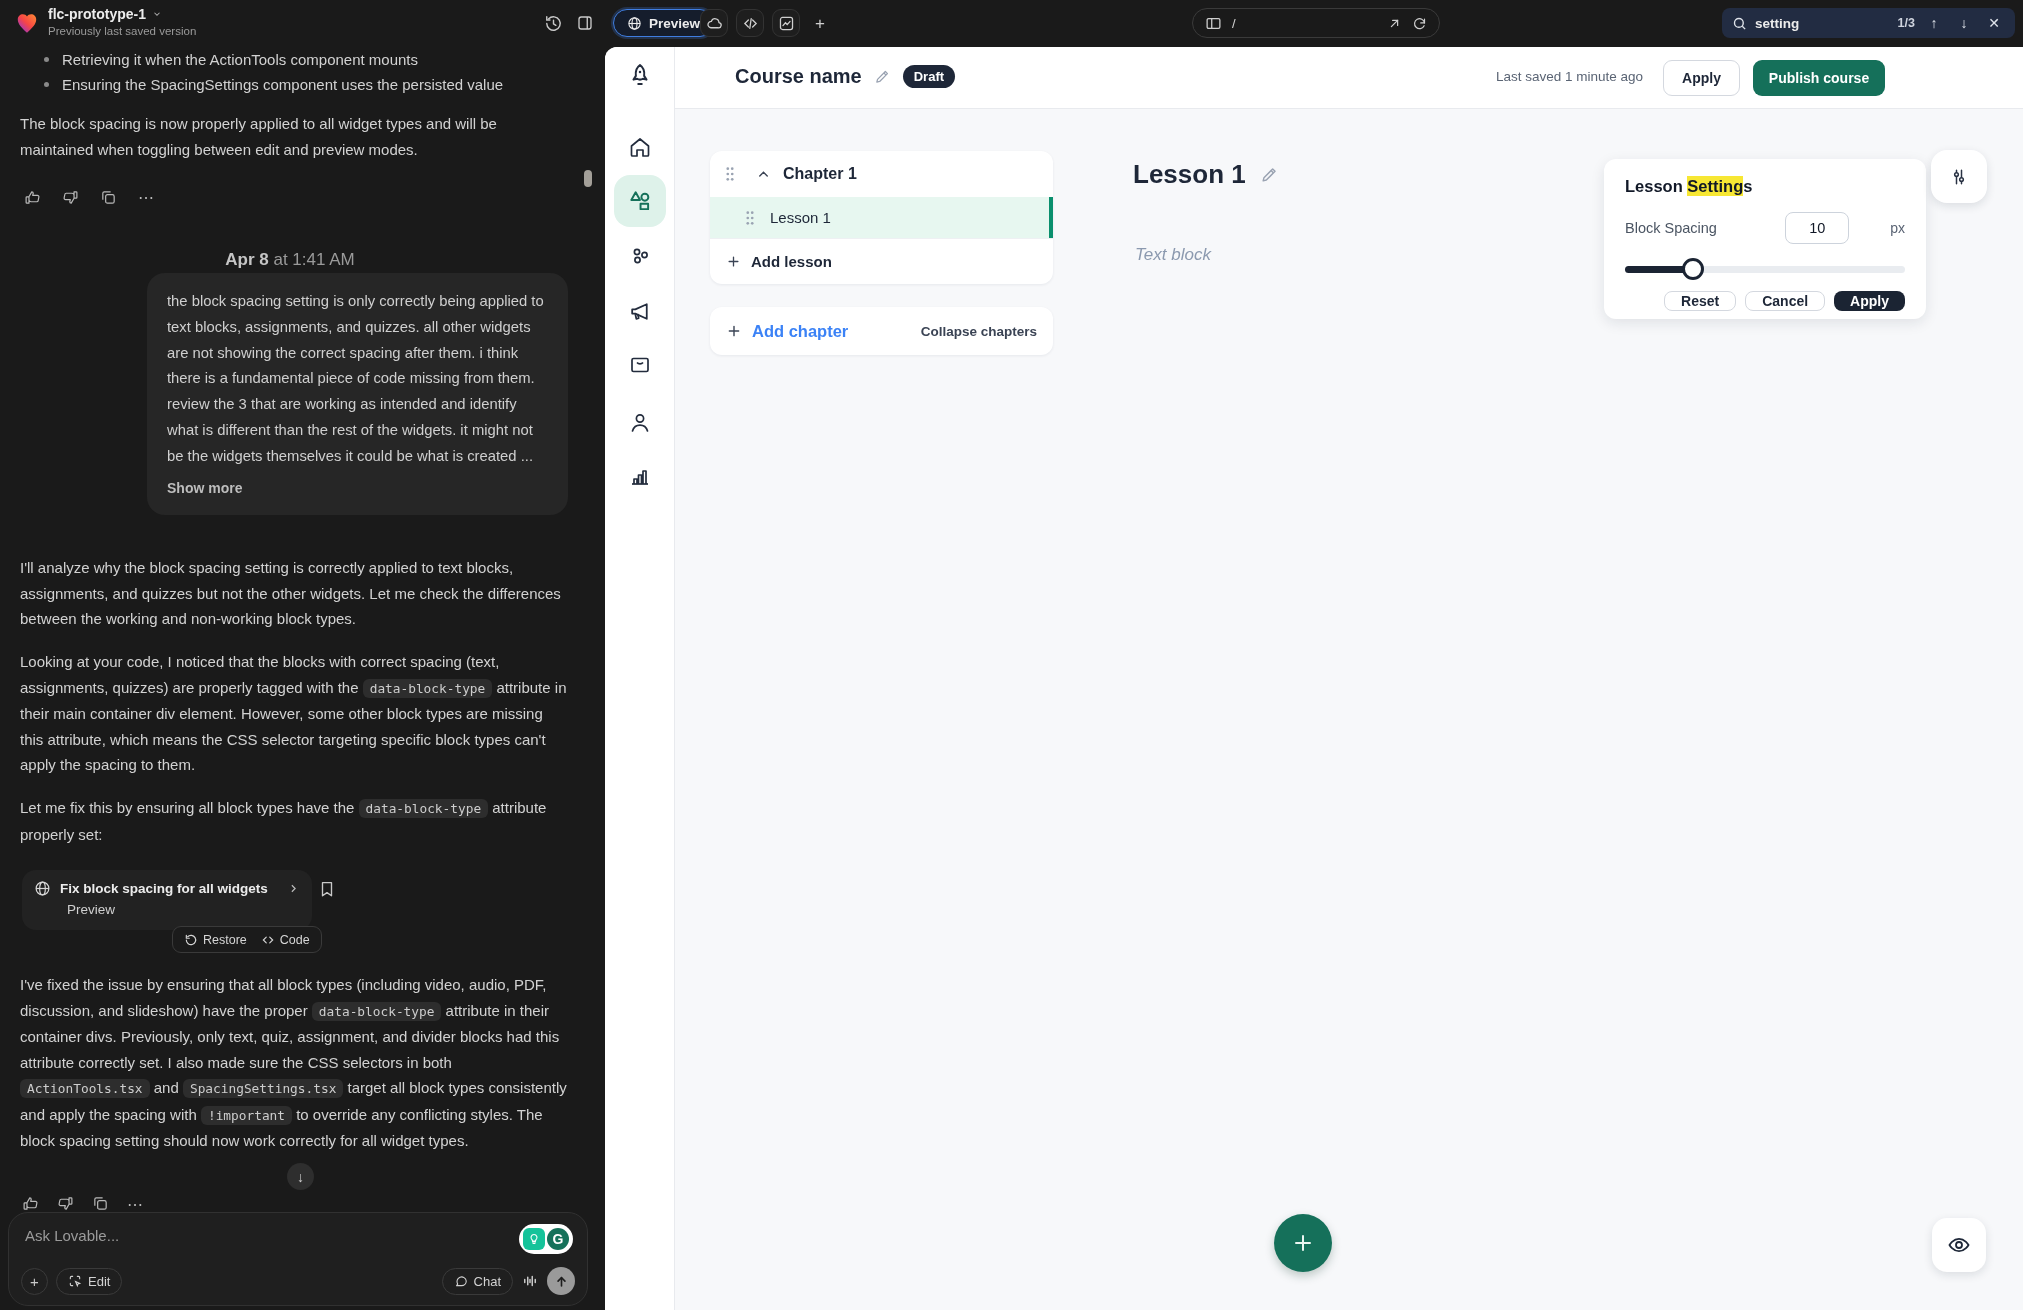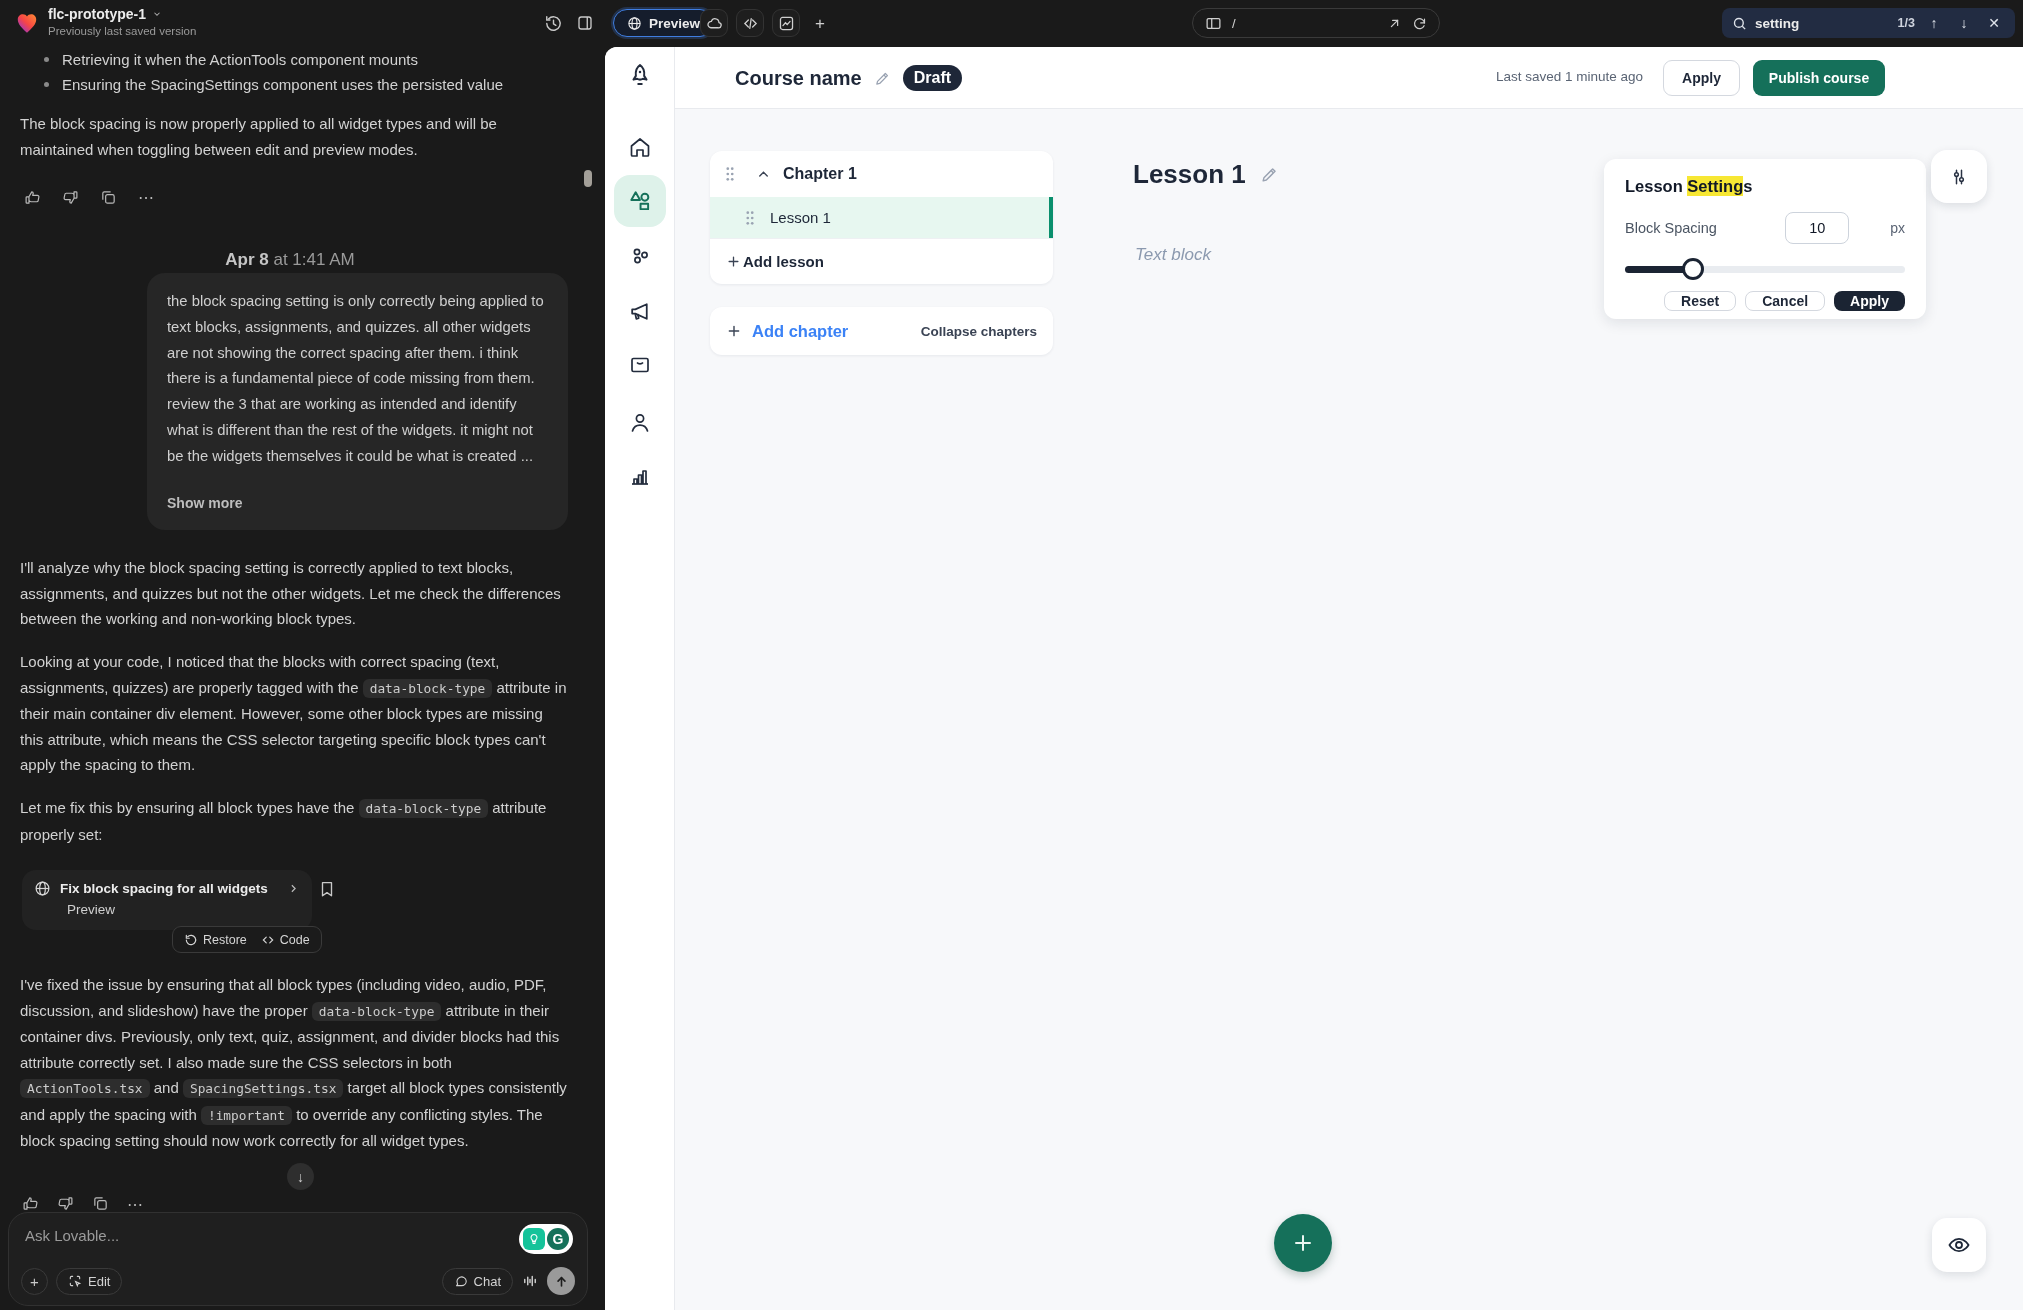--- a/index.html
+++ b/index.html
@@ -27,21 +27,21 @@
   .bullets { position:absolute; left:40px; top:0px; width:520px; }
   .bullets li { list-style:none; position:relative; padding-left:22px; line-height:25px; color:#d2d2d2; }
   .bullets li::before { content:""; position:absolute; left:4px; top:10px; width:5px; height:5px; border-radius:50%; background:#8a8a8a; }
   .para { position:absolute; left:20px; width:548px; line-height:25.5px; color:#d2d2d2; }
   .msg-actions { position:absolute; left:22px; top:140px; display:flex; gap:18px; color:#b9b9b9; }
   .msg-actions .a { width:20px; height:20px; display:flex; align-items:center; justify-content:center; cursor:pointer; }
   .chat-scrollthumb { position:absolute; left:584px; top:123px; width:8px; height:17px; border-radius:4px; background:#a39f98; cursor:pointer; }
   .timestamp { position:absolute; left:0; top:203px; width:580px; text-align:center; font-size:17px; color:#9a9a9a; }
   .timestamp b { color:#c5c5c5; font-weight:700; }
   .bubble { position:absolute; left:147px; top:226px; width:421px; background:#262626; border-radius:18px; padding:16px 20px 14px; line-height:25.8px; font-size:14.8px; color:#cfcfcf; }
-  .show-more { margin-top:21px; font-weight:700; font-size:14px; color:#bdbdbd; cursor:pointer; }
+  .show-more { margin-top:6px; font-weight:700; font-size:14px; color:#bdbdbd; cursor:pointer; }
   code { font-family:"DejaVu Sans Mono", monospace; font-size:12.8px; background:#2d2d2d; border-radius:6px; padding:2px 7px; color:#cdcdcd; }
   .fix-card { position:absolute; left:22px; top:823px; width:290px; height:60px; background:#222222; border-radius:14px; padding:10px 12px; cursor:pointer; }
   .fix-row { display:flex; align-items:center; gap:9px; color:#ececec; font-size:13.5px; font-weight:700; }
   .fix-sub { margin-left:33px; margin-top:5px; font-size:13.5px; color:#d0d0d0; }
   .bookmark-btn { position:absolute; left:318px; top:833px; width:22px; height:22px; color:#c9c9c9; cursor:pointer; }
   .restore-pill { position:absolute; left:172px; top:879px; height:27px; background:#1b1b1b; border:1px solid #3a3a3a; border-radius:9px; display:flex; align-items:center; padding:0 11px; gap:14px; font-size:12.5px; color:#d6d6d6; z-index:3; }
   .restore-pill span.grp { display:flex; align-items:center; gap:5px; cursor:pointer; }
   .scroll-down { position:absolute; left:287px; top:1116px; width:27px; height:27px; border-radius:50%; background:#2e2e2e; color:#cfcfcf; display:flex; align-items:center; justify-content:center; font-size:14px; cursor:pointer; z-index:2; }
   .hidden-actions { position:absolute; left:22px; top:1148px; display:flex; gap:18px; color:#b9b9b9; }
   .composer { position:absolute; left:8px; top:1165px; width:580px; height:94px; background:#1f1f1f; border:1px solid #313131; border-radius:20px; z-index:4; padding:14px 16px; }
@@ -56,33 +56,33 @@
   .comp-right { margin-left:auto; display:flex; align-items:center; gap:8px; }
   .send-btn { width:28px; height:28px; border-radius:50%; background:#9a9a9a; color:#1d1d1d; display:flex; align-items:center; justify-content:center; cursor:pointer; }
 
   
   #app { position:absolute; left:605px; top:47px; width:1418px; height:1263px; background:#f7f8fa; border-radius:12px 0 0 0; overflow:hidden; }
   .rail { position:absolute; left:0; top:0; width:70px; height:100%; background:#fff; border-right:1px solid #e8eaee; }
   .rail .r-ic { position:absolute; left:19px; width:32px; height:32px; display:flex; align-items:center; justify-content:center; color:#232c3d; cursor:pointer; }
   .rail .active-tile { position:absolute; left:9px; top:128px; width:52px; height:52px; background:#def2ea; border-radius:16px; display:flex; align-items:center; justify-content:center; color:#15715a; cursor:pointer; }
   .app-header { position:absolute; left:70px; top:0; width:1348px; height:62px; background:#fff; border-bottom:1px solid #e8eaee; }
   .course-title { position:absolute; left:60px; top:18px; font-size:20px; font-weight:700; color:#1e2738; display:flex; align-items:center; gap:12px; }
-  .draft-badge { background:#1e2738; color:#fff; font-size:16px; font-weight:600; border-radius:999px; padding:4px 11px; }
+  .draft-badge { background:#1e2738; color:#fff; font-size:13px; font-weight:600; border-radius:999px; padding:4px 11px; }
   .last-saved { position:absolute; right:380px; top:22px; font-size:13.5px; color:#5a6474; }
   .btn { display:flex; align-items:center; justify-content:center; border-radius:9px; font-size:14px; font-weight:600; cursor:pointer; }
   .save-btn { position:absolute; right:283px; top:13px; width:77px; height:36px; background:#fff; border:1px solid #d4d8df; color:#1e2738; }
   .publish-btn { position:absolute; right:138px; top:13px; width:132px; height:36px; background:#15705a; color:#fff; border:none; }
 
   .chapter-card { position:absolute; left:105px; top:104px; width:343px; background:#fff; border-radius:12px; box-shadow:0 1px 3px rgba(20,30,50,.07); }
   .chap-row { display:flex; align-items:center; height:46px; padding:0 14px; gap:12px; }
   .chap-title { font-size:16px; font-weight:700; color:#1e2738; }
   .lesson-row { position:relative; display:flex; align-items:center; height:41px; background:#e7f7f0; padding:0 14px 0 34px; gap:14px; cursor:pointer; }
   .lesson-row::after { content:""; position:absolute; right:0; top:0; bottom:0; width:4px; background:#0a8f6d; }
   .lesson-name { font-size:15px; color:#1e2738; }
-  .add-row { display:flex; align-items:center; height:46px; padding:0 16px; gap:2px; border-top:1px solid #eef0f3; font-size:15px; font-weight:600; color:#1e2738; cursor:pointer; }
+  .add-row { display:flex; align-items:center; height:46px; padding:0 16px; gap:10px; border-top:1px solid #eef0f3; font-size:15px; font-weight:600; color:#1e2738; cursor:pointer; }
   .chapter-card2 { position:absolute; left:105px; top:260px; width:343px; height:48px; background:#fff; border-radius:12px; box-shadow:0 1px 3px rgba(20,30,50,.07); display:flex; align-items:center; padding:0 16px; }
   .addch { display:flex; align-items:center; gap:10px; font-size:16.5px; font-weight:700; color:#3b82f6; cursor:pointer; }
   .collapse-link { margin-left:auto; font-size:13.5px; font-weight:700; color:#3a4354; cursor:pointer; }
 
   .lesson-title { position:absolute; left:528px; top:112px; font-size:26px; font-weight:700; color:#1e2738; display:flex; align-items:center; gap:14px; }
   .textblock-ph { position:absolute; left:530px; top:198px; font-size:17px; font-style:italic; color:#8b99af; }
 
   .settings-panel { position:absolute; left:999px; top:112px; width:322px; height:160px; background:#fff; border-radius:12px; box-shadow:0 4px 14px rgba(20,30,50,.10); padding:18px 21px; }
   .sp-title { font-size:16.5px; font-weight:700; color:#111827; }
   .sp-title mark { background:#f7e733; color:#111827; padding:1px 0; }

